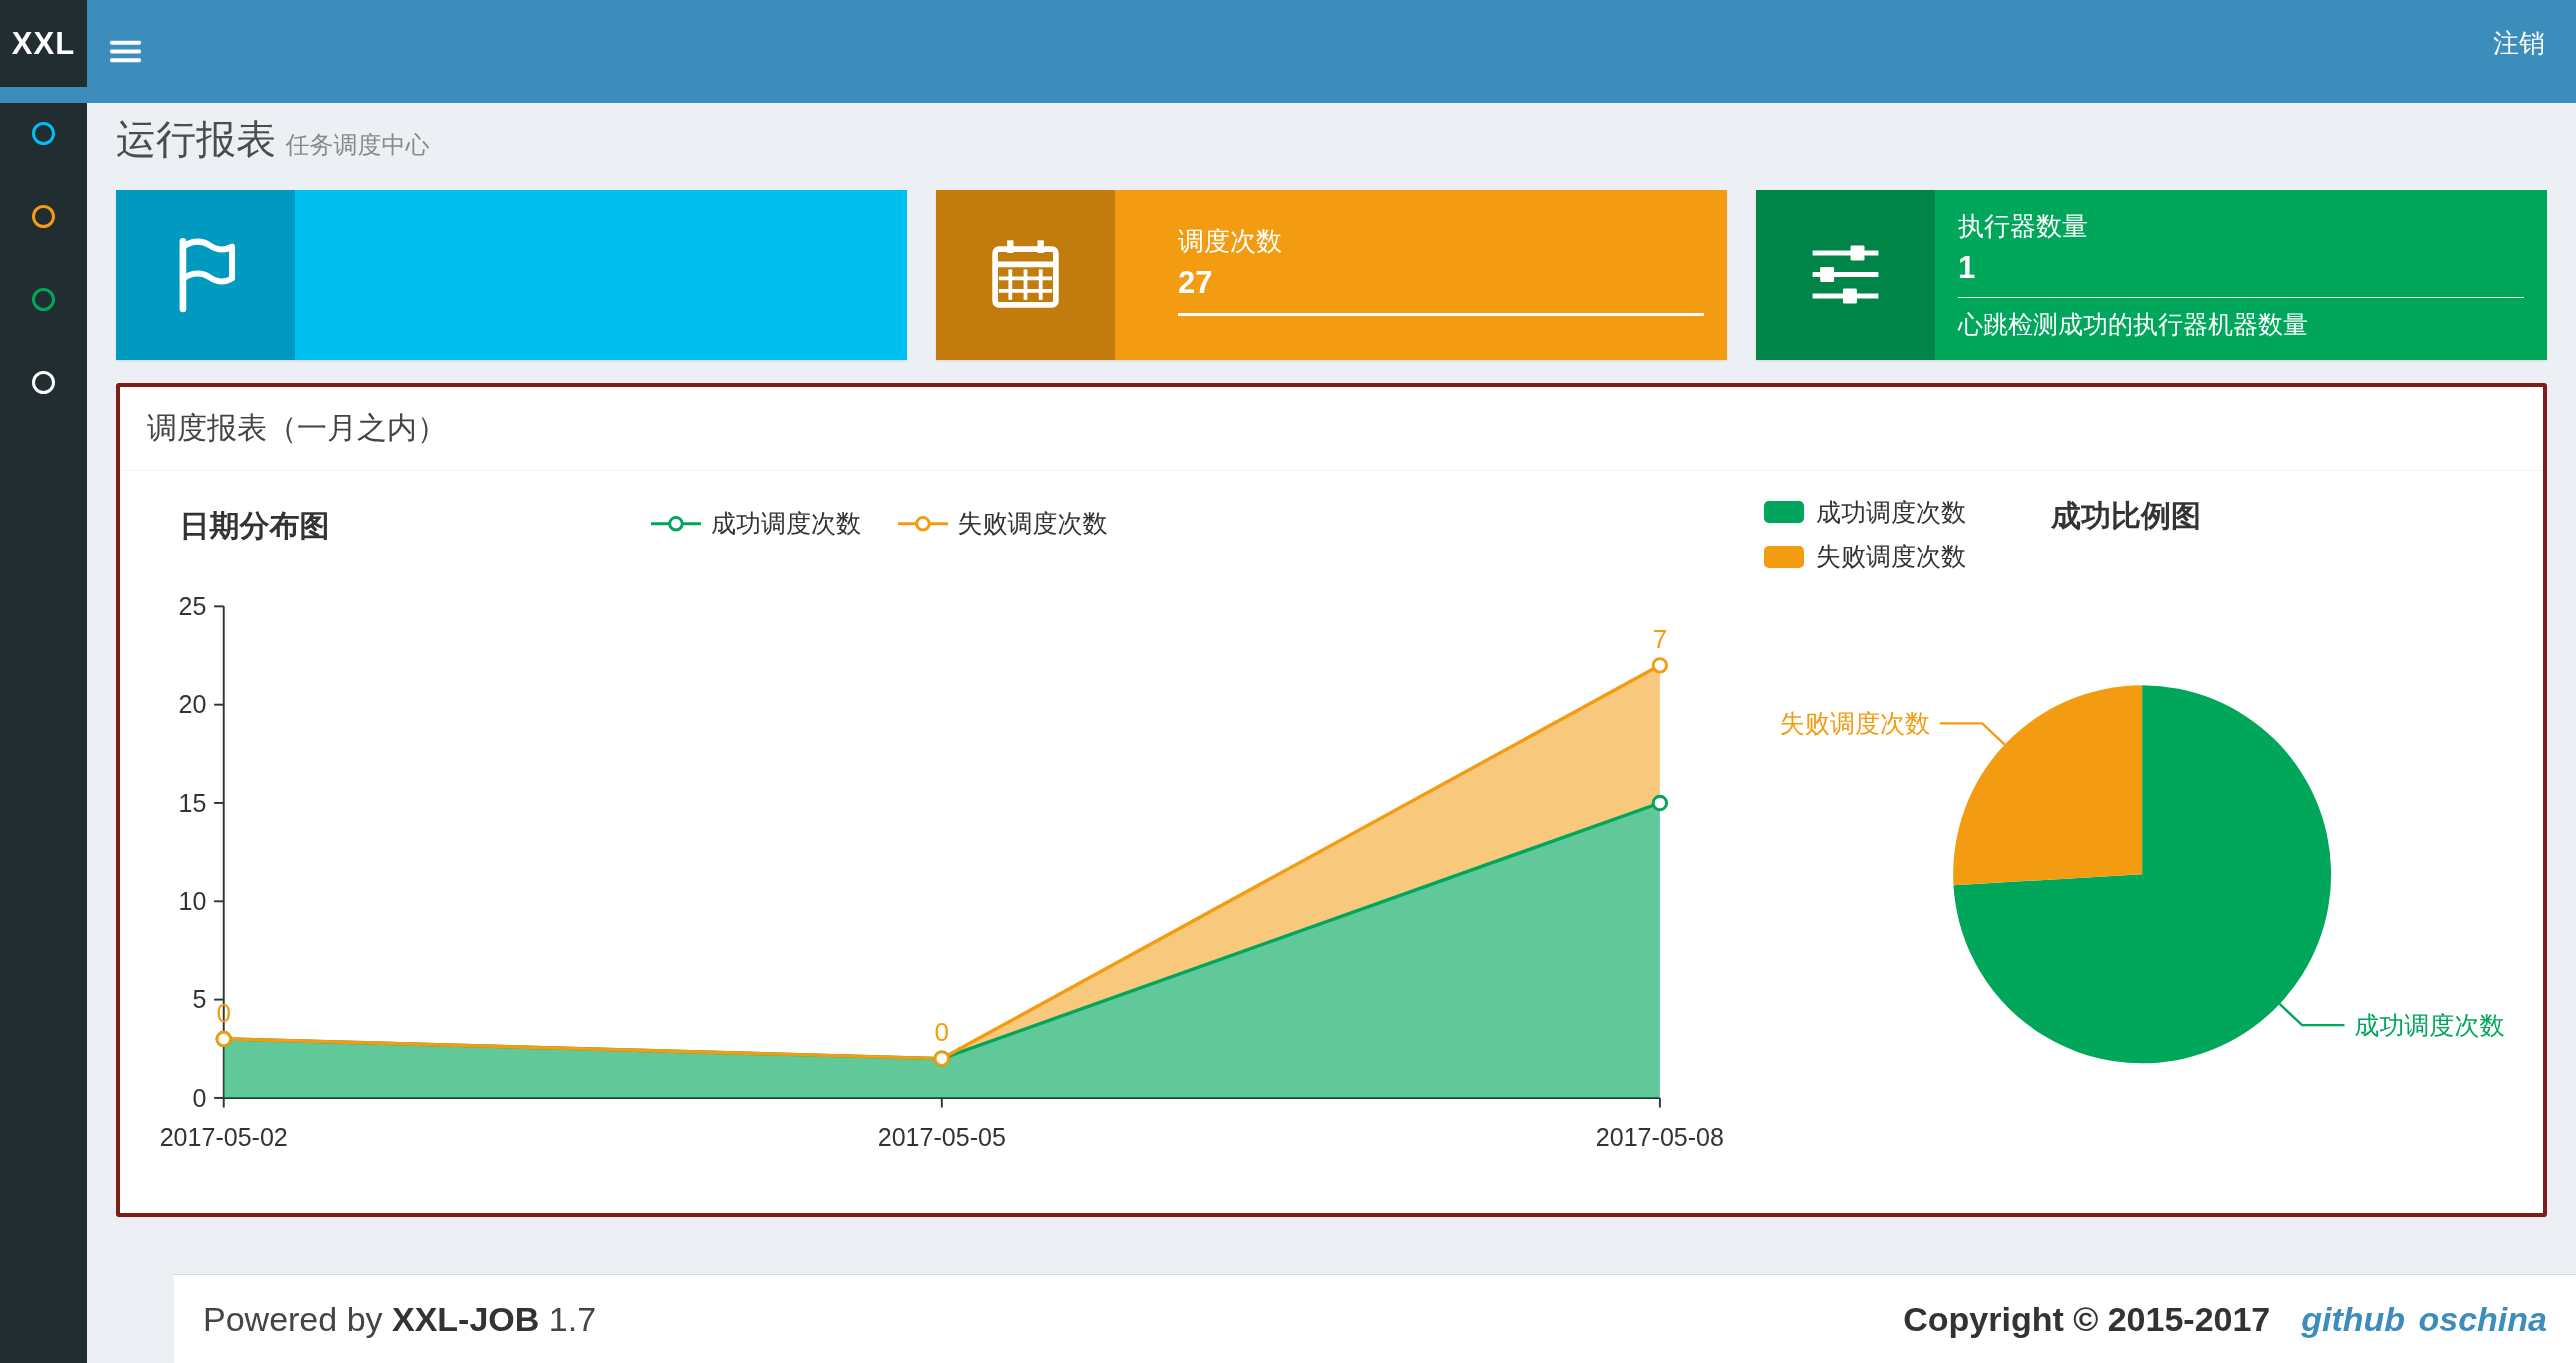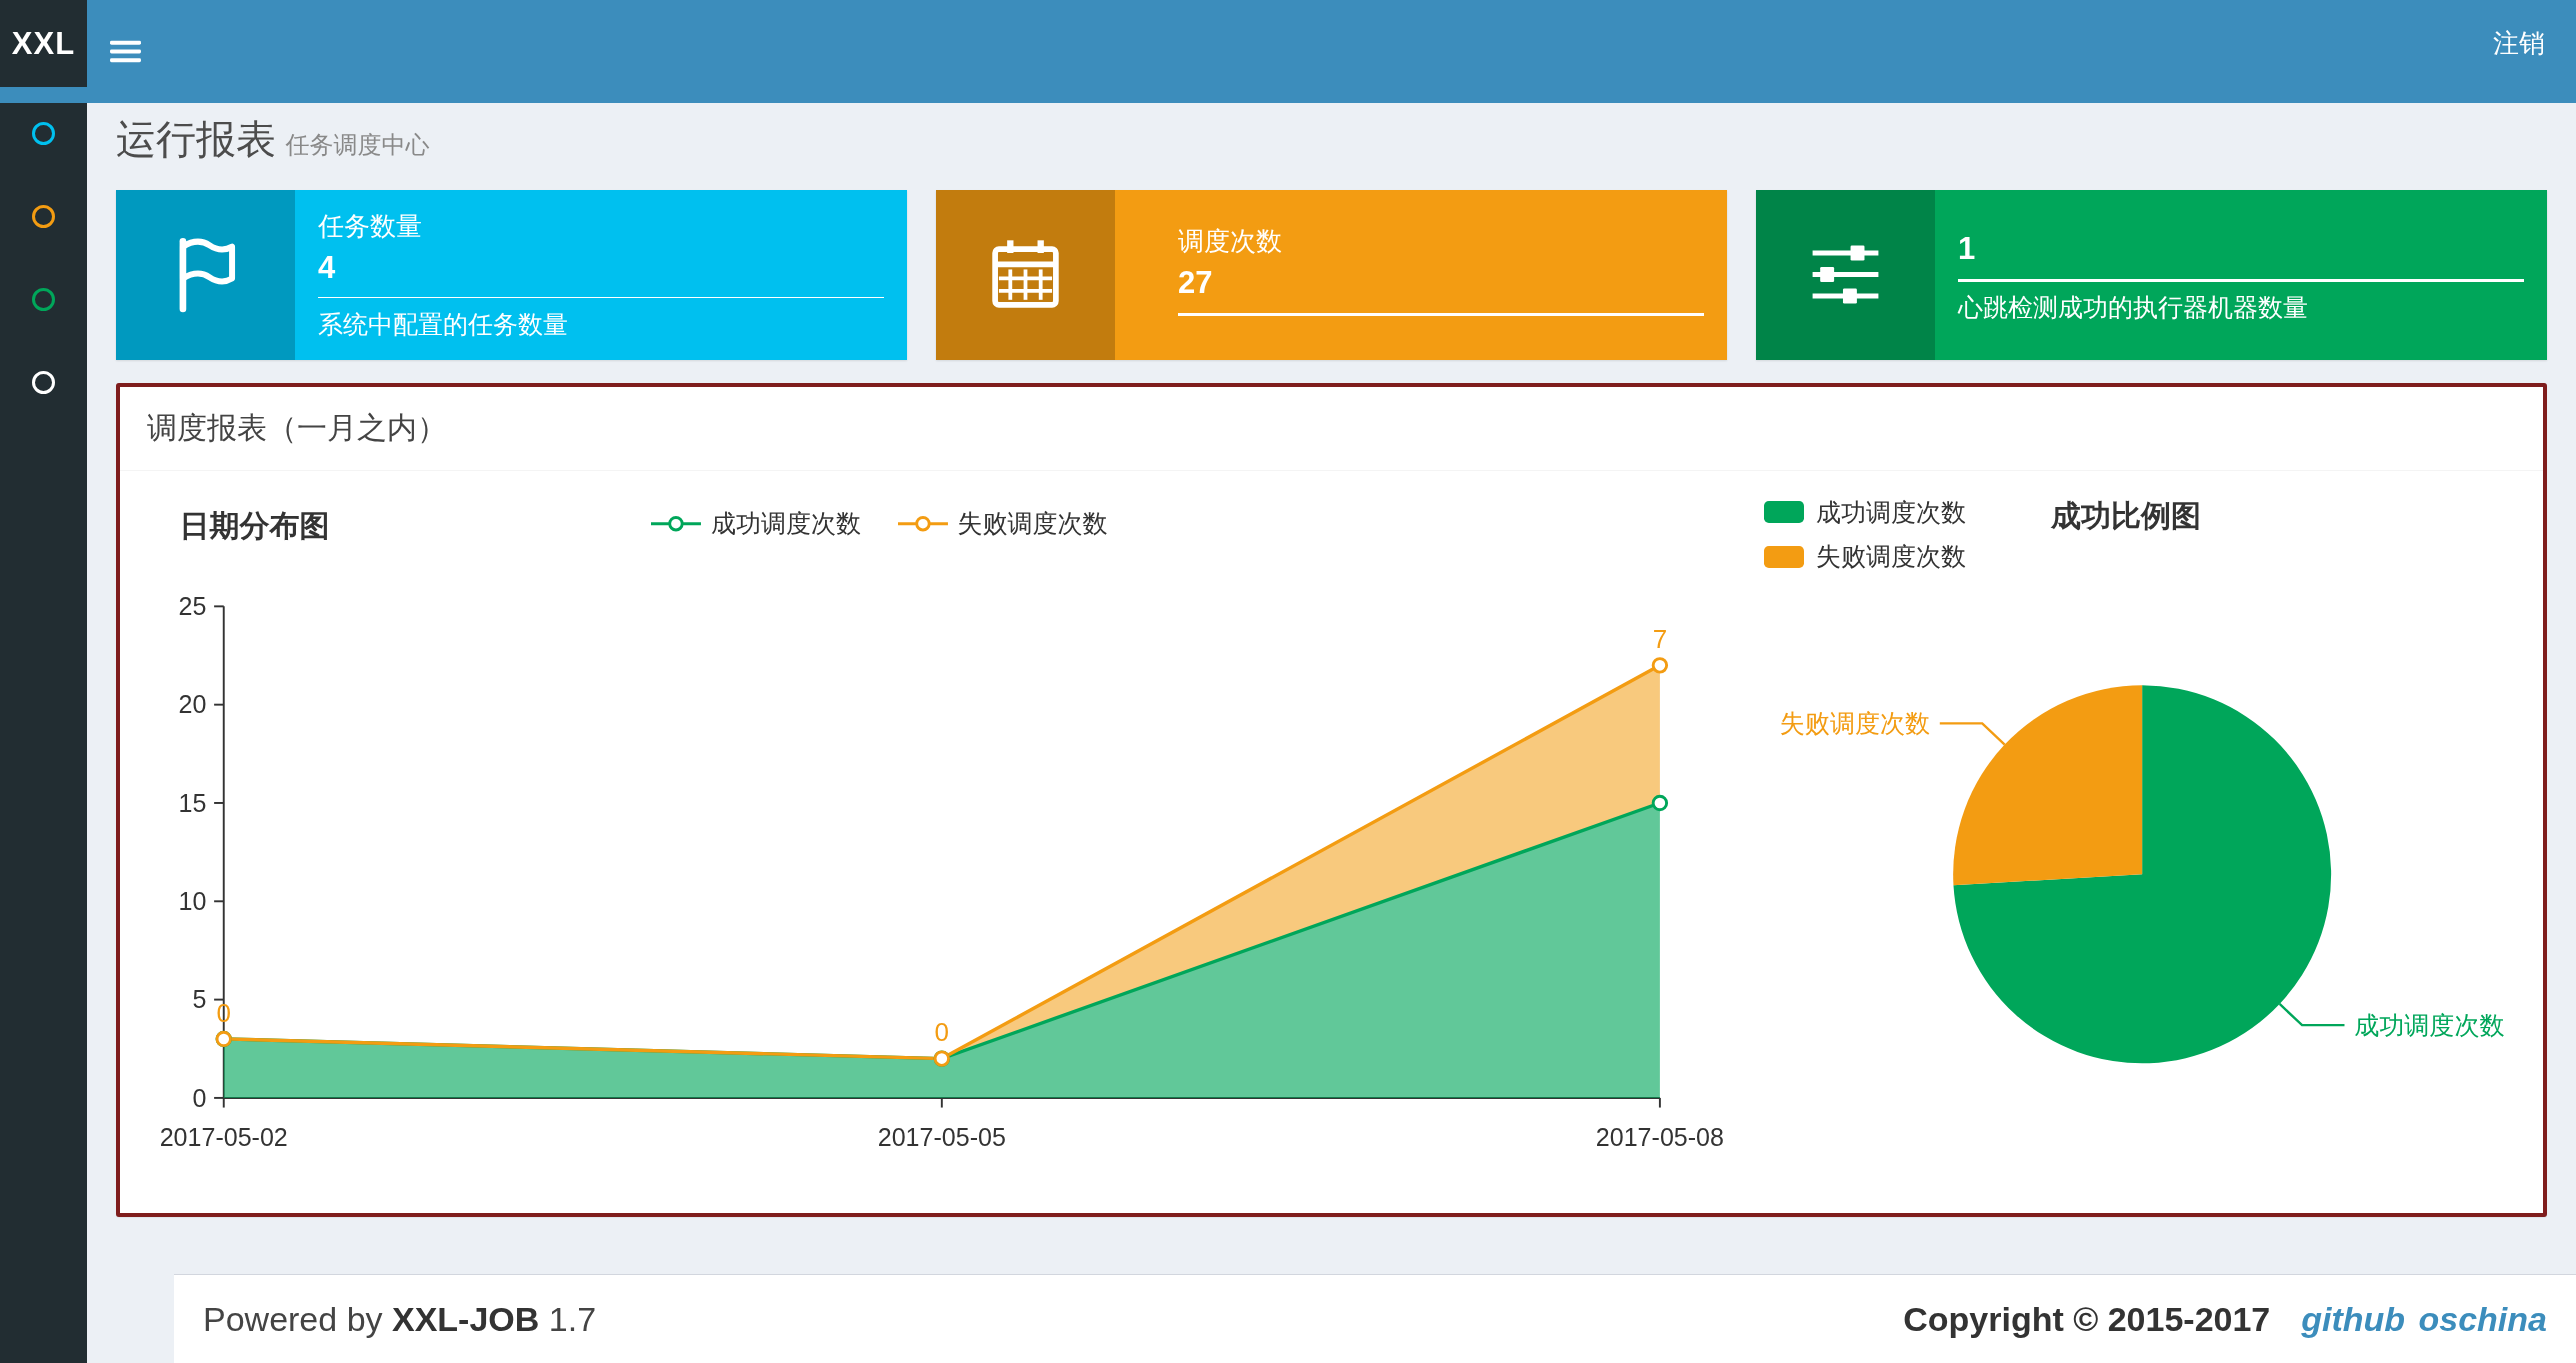--- a/index.html
+++ b/index.html
@@ -101,26 +101,20 @@
 
   <div class="boxes-row">
 
     <div class="info-box bg-aqua">
       <span class="info-box-icon">
         <svg width="85" height="85" viewBox="0 0 64 64">
           <path d="M15 7 v51" stroke="#fff" stroke-width="5" stroke-linecap="round" fill="none"></path>
           <path d="M15 11 C 23 6, 29 6, 35 10 C 41 14, 47 14, 52 11 L52 35 C 47 38, 41 38, 35 34 C 29 30, 23 30, 15 35 Z" fill="none" stroke="#fff" stroke-width="4.5" stroke-linejoin="round"></path>
         </svg>
       </span>
-      <div class="info-box-content">
-        <span class="ib-text">任务数量</span>
-        <span class="ib-number">4</span>
-        <div class="ib-progress"></div>
-        <span class="ib-desc">系统中配置的任务数量</span>
-      </div>
     </div>
 
     <div class="info-box bg-yellow">
       <span class="info-box-icon">
         <svg width="81" height="81" viewBox="0 0 64 64">
           <rect x="8" y="12" width="48" height="44" rx="3" fill="none" stroke="#fff" stroke-width="4.5"></rect>
           <line x1="8" y1="24" x2="56" y2="24" stroke="#fff" stroke-width="4.5"></line>
           <line x1="20" y1="5" x2="20" y2="15" stroke="#fff" stroke-width="5"></line>
           <line x1="44" y1="5" x2="44" y2="15" stroke="#fff" stroke-width="5"></line>
           <line x1="20" y1="28" x2="20" y2="52" stroke="#fff" stroke-width="3"></line>
@@ -142,20 +136,21 @@
         <svg width="81" height="81" viewBox="0 0 64 64">
           <line x1="6" y1="15" x2="58" y2="15" stroke="#fff" stroke-width="4"></line>
           <rect x="36" y="9" width="11" height="12" fill="#fff" rx="1"></rect>
           <line x1="6" y1="32" x2="58" y2="32" stroke="#fff" stroke-width="4"></line>
           <rect x="12" y="26" width="11" height="12" fill="#fff" rx="1"></rect>
           <line x1="6" y1="49" x2="58" y2="49" stroke="#fff" stroke-width="4"></line>
           <rect x="30" y="43" width="11" height="12" fill="#fff" rx="1"></rect>
         </svg>
       </span>
       <div class="info-box-content">
+        <span class="ib-text">执行器数量</span>
         <span class="ib-number">1</span>
         <div class="ib-progress"></div>
         <span class="ib-desc">心跳检测成功的执行器机器数量</span>
       </div>
     </div>
   </div>
 
   <section class="panel">
     <div class="panel-head">调度报表（一月之内）</div>
 

